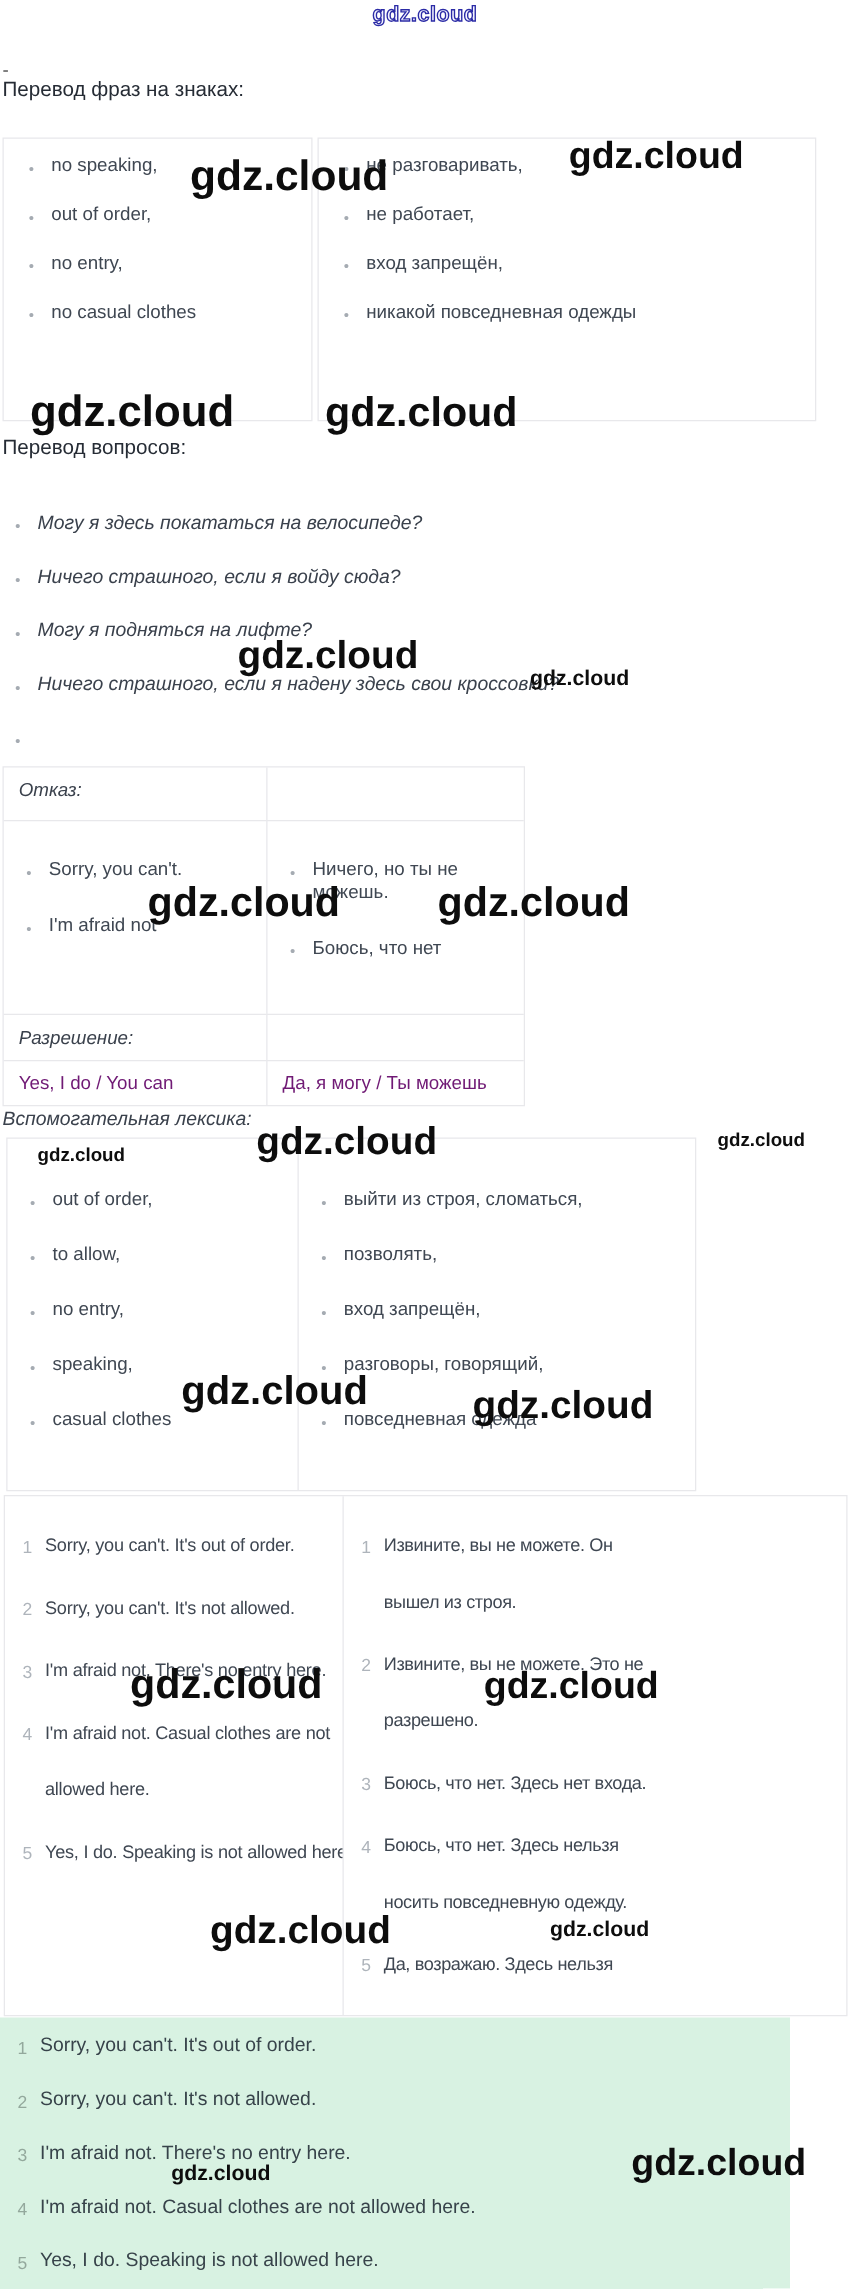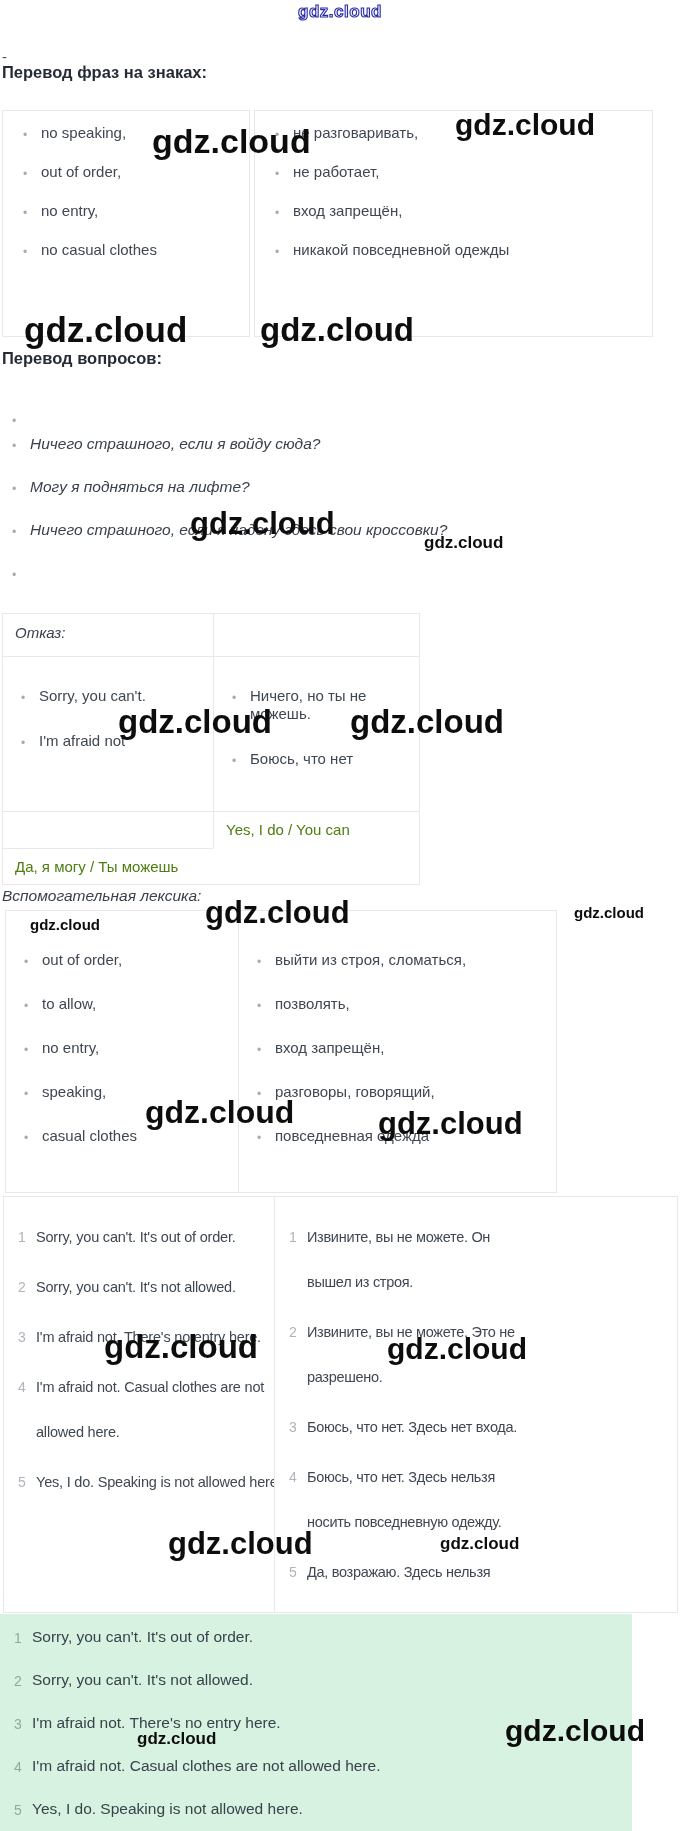--- a/index.html
+++ b/index.html
@@ -7,21 +7,21 @@
   .page{position:relative;width:680px;height:1831px;background:#fff;overflow:hidden;color:#3f4752;}
 
   .logo{position:absolute;top:2px;left:0;right:0;text-align:center;
         font-size:17px;font-weight:700;letter-spacing:.5px;
         color:#f4f4ff;-webkit-text-stroke:1.1px #2b2ba6;}
 
   .intro{position:absolute;top:25px;left:2px;width:676px;margin:0;
          font-size:16.5px;line-height:22px;color:#262c35;font-weight:500;}
   .dash{position:absolute;top:48px;left:2px;font-size:15px;color:#555;}
 
-  .hd{position:absolute;left:2px;margin:0;font-size:16.5px;font-weight:700;color:#262c35;}
+  .hd{position:absolute;left:2px;margin:0;font-size:16.5px;font-weight:400;color:#262c35;}
   .hd-questions{top:349px;}
   .hd-signs{top:63px;}
   .hd-vocab{top:887px;font-weight:400;font-style:italic;font-size:15.5px;color:#3a414c;}
 
   
   ul.blist{margin:0;padding:0;list-style:none;}
   ul.blist li{position:relative;padding-left:28px;font-size:15px;line-height:18px;color:#3f4752;}
   ul.blist .dot{position:absolute;left:10px;top:2px;color:#a5abb2;font-size:12px;}
 
   
@@ -40,21 +40,21 @@
   
   .table2{position:absolute;top:613px;left:2px;width:418px;box-sizing:border-box;
           border:1px solid #e8e8eb;display:grid;grid-template-columns:210px 1fr;
           grid-template-rows:42px 155px 37px 36px;}
   .table2 .c{box-sizing:border-box;overflow:hidden;}
   .table2 .c:nth-child(even){border-left:1px solid #e8e8eb;}
   .table2 .c:nth-child(n+3){border-top:1px solid #e8e8eb;}
   .table2 .lbl{padding:10px 12px 0 12px;font-style:italic;font-size:15px;color:#3a414c;}
   .table2 ul.blist{padding:30px 4px 0 8px;}
   .table2 ul.blist li{margin-bottom:27px;}
-  .table2 .val{padding:9px 12px 0 12px;font-size:15px;color:#4d7c0f;}
+  .table2 .val{padding:9px 12px 0 12px;font-size:15px;color:#701a75;}
 
   
   .table3{position:absolute;top:910px;left:5px;width:552px;height:283px;box-sizing:border-box;
           border:1px solid #e8e8eb;display:grid;grid-template-columns:232px 1fr;}
   .table3 .c{box-sizing:border-box;overflow:hidden;}
   .table3 .c:nth-child(2){border-left:1px solid #e8e8eb;}
   .table3 ul.blist{padding:40px 4px 0 8px;}
   .table3 ul.blist li{margin-bottom:26px;}
 
   
@@ -122,33 +122,33 @@
 
           <li>
             <span class="dot">•</span><span>не работает,</span>
           </li>
 
           <li>
             <span class="dot">•</span><span>вход запрещён,</span>
           </li>
 
           <li>
-            <span class="dot">•</span><span>никакой повседневной одежды</span>
+            <span class="dot">•</span><span>никакой повседневная одежды</span>
           </li>
         </ul>
     </div>
   </div>
 
   <h3 class="hd hd-questions">Перевод вопросов:</h3>
 
   <div class="questions">
     <ul class="blist">
 
         <li>
-          <span class="dot">•</span>
+          <span class="dot">•</span><span>Могу я здесь покататься на велосипеде?</span>
         </li>
 
         <li>
           <span class="dot">•</span><span>Ничего страшного, если я войду сюда?</span>
         </li>
 
         <li>
           <span class="dot">•</span><span>Могу я подняться на лифте?</span>
         </li>
 
@@ -182,20 +182,21 @@
 
           <li>
             <span class="dot">•</span><span>Ничего, но ты не можешь.</span>
           </li>
 
           <li>
             <span class="dot">•</span><span>Боюсь, что нет</span>
           </li>
         </ul>
     </div>
+    <div class="c lbl">Разрешение:</div>
     <div class="c"></div>
     <div class="c val">Yes, I do / You can</div>
     <div class="c val">Да, я могу / Ты можешь</div>
   </div>
 
   <h3 class="hd hd-vocab">Вспомогательная лексика:</h3>
 
   <div class="table3">
     <div class="c">
       <ul class="blist">

